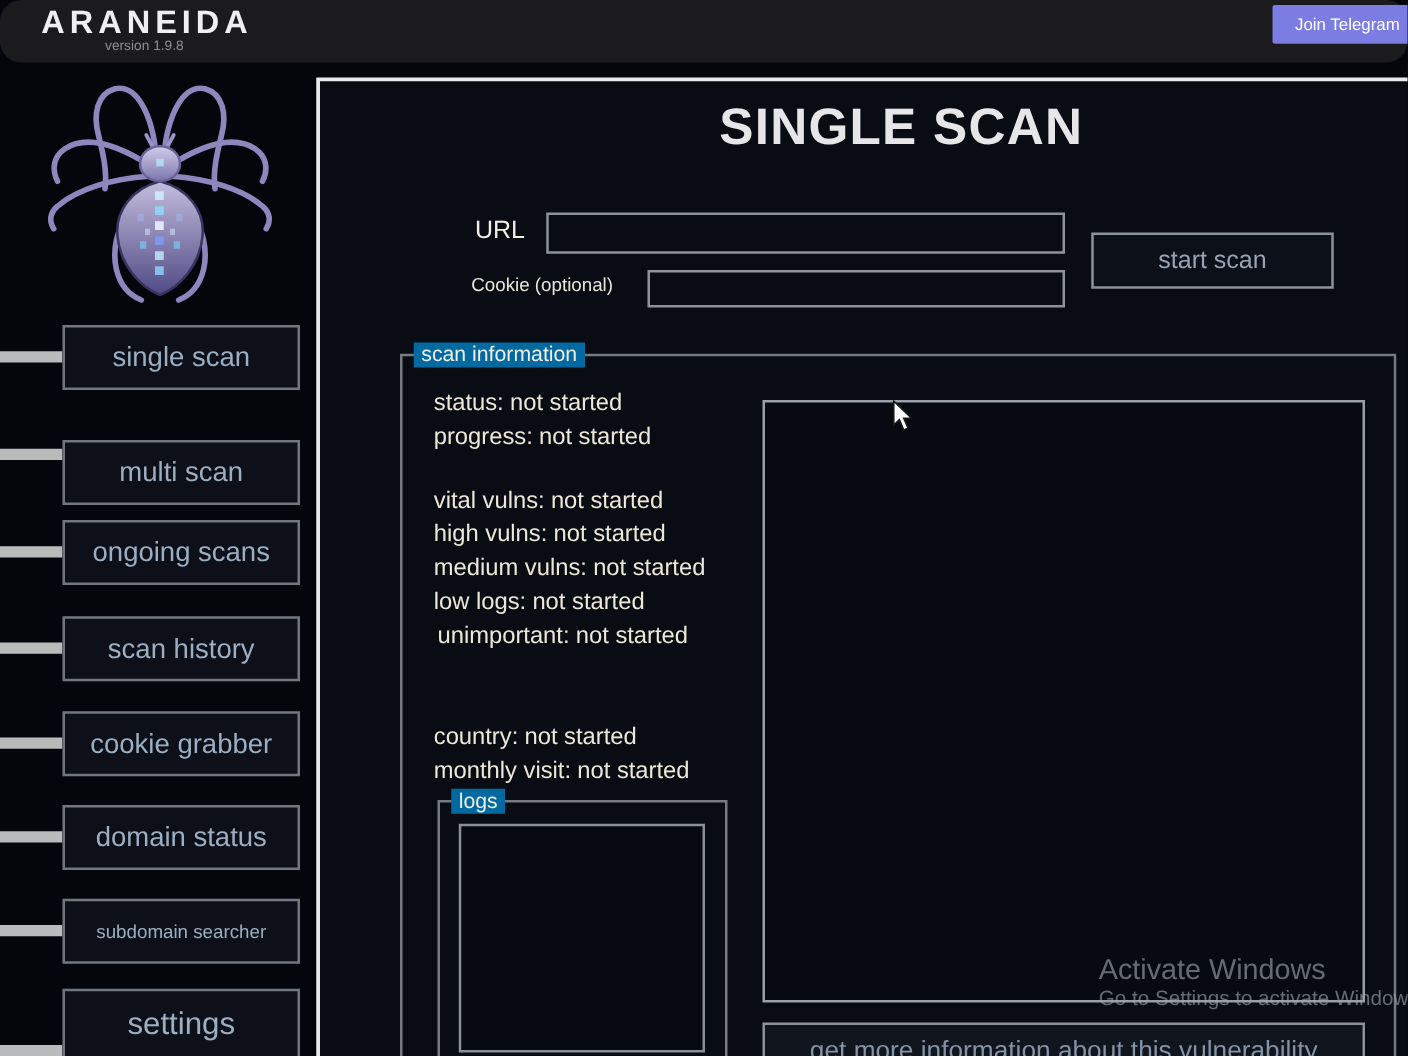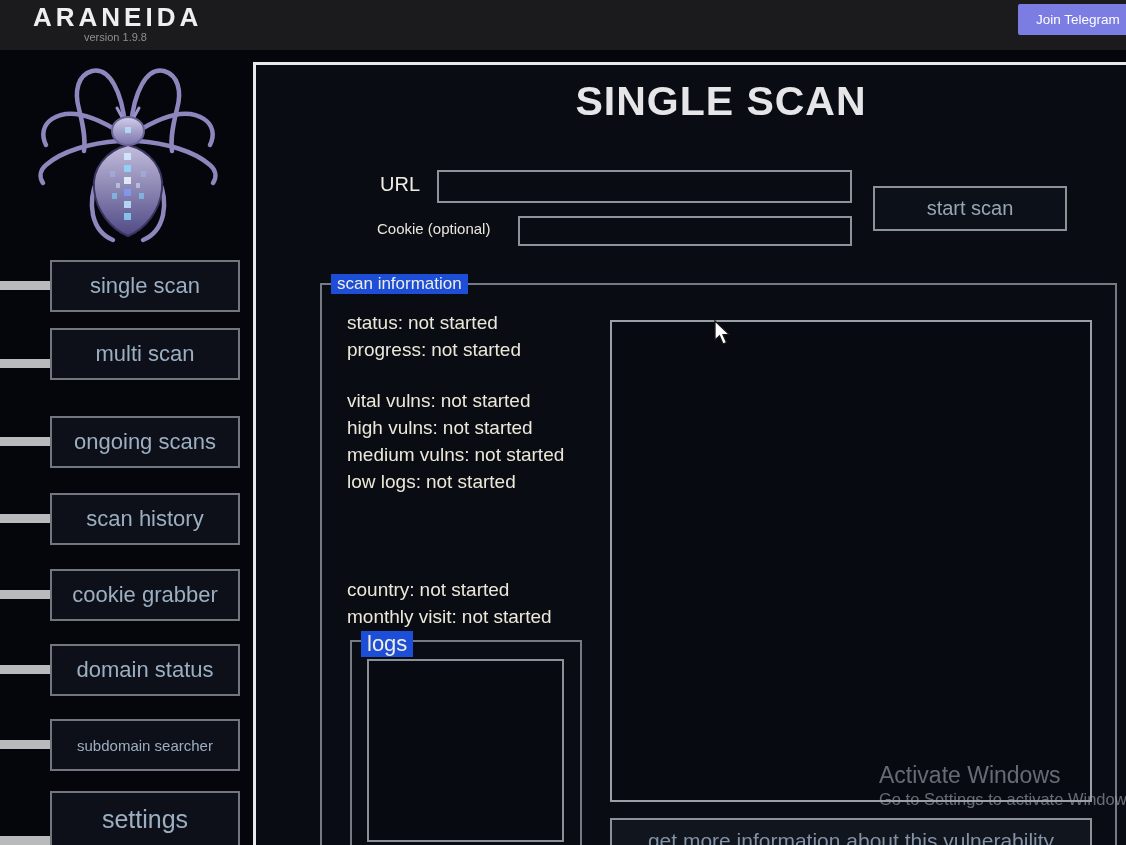--- a/index.html
+++ b/index.html
@@ -3,21 +3,21 @@
 <meta charset="utf-8">
 <style>
   html,body{margin:0;padding:0;}
   body{
     width:1126px;height:845px;position:relative;overflow:hidden;
     background:#04060c;
     font-family:"Liberation Sans", sans-serif;
     -webkit-font-smoothing:antialiased;
   }
   
-  .header{position:absolute;left:0;top:0;width:1126px;height:50px;background:#1b1b1e;}
+  .header{position:absolute;left:0;top:0;width:1126px;height:50px;background:#1b1b1e;border-radius:17px;}
   .brand{position:absolute;left:33px;top:3px;width:165px;text-align:center;}
   .brand-name{font-size:26px;font-weight:600;letter-spacing:4px;color:#efeff1;line-height:28px;}
   .brand-version{font-size:11px;color:#8f8f92;line-height:12px;}
   .join-btn{
     position:absolute;left:1018px;top:4px;width:132px;height:31px;
     background:#7b7de2;color:#ffffff;font-size:13.5px;border:none;border-radius:2px;
     display:flex;align-items:center;justify-content:flex-start;padding-left:18px;box-sizing:border-box;
   }
   
   .sidebar-btn{
@@ -49,31 +49,31 @@
     position:absolute;left:262px;top:151px;width:334px;height:30px;box-sizing:border-box;
     background:transparent;border:2px solid #8e939b;color:#dddddd;font-size:14px;padding:0 6px;outline:none;
   }
   .start-scan-btn{
     position:absolute;left:617px;top:121px;width:194px;height:45px;box-sizing:border-box;
     background:#0c1018;border:2px solid #8d9299;color:#97a5b5;font-size:20px;cursor:pointer;
   }
   
   .groupbox{position:absolute;border:2px solid #767b83;box-sizing:border-box;}
   .groupbox .legend{
-    position:absolute;top:-11px;left:9px;background:#1d4ed8;padding:0 6px;
+    position:absolute;top:-11px;left:9px;background:#0369a1;padding:0 6px;
     color:#f0eee2;white-space:nowrap;
   }
   .scan-info{left:64px;top:218px;width:797px;height:640px;}
   .scan-info > .legend{font-size:17px;}
   .info-group{position:absolute;left:25px;}
   .info-row{font-size:19px;line-height:27px;color:#ece8d9;white-space:nowrap;}
   .info-row .lbl{margin-right:5px;}
   .g1{top:24px;} .g2{top:102px;} .g3{top:259px;margin-top:32px;}
   .logs-box{left:28px;top:355px;width:232px;height:290px;border:2px solid #767b83;}
-  .logs-box > .legend{font-size:22px;}
+  .logs-box > .legend{font-size:17px;}
   .logs-area{
     position:absolute;left:15px;top:17px;width:197px;height:183px;box-sizing:border-box;
     border:2px solid #8a9098;background:#070a10;
   }
   .vuln-listbox{
     position:absolute;left:288px;top:35px;width:482px;height:482px;box-sizing:border-box;
     border:2px solid #9aa0a8;background:#070a10;
   }
   .more-info-btn{
     position:absolute;left:288px;top:533px;width:482px;height:46px;box-sizing:border-box;
@@ -139,21 +139,21 @@
     <rect x="88" y="124" width="4" height="5" fill="#dcecff" opacity="0.5"></rect>
     <rect x="108" y="124" width="4" height="5" fill="#dcecff" opacity="0.5"></rect>
     <rect x="97" y="68" width="6" height="6" fill="#aee6ff" opacity="0.8"></rect>
   </g>
 </svg>
 
 <div class="connector" style="top:281px"></div>
 <div class="sidebar-btn" style="top:260px">single scan</div>
 
 <div class="connector" style="top:359px"></div>
-<div class="sidebar-btn" style="top:328px">multi scan</div>
+<div class="sidebar-btn" style="top:352px">multi scan</div>
 
 <div class="connector" style="top:437px"></div>
 <div class="sidebar-btn" style="top:416px">ongoing scans</div>
 
 <div class="connector" style="top:514px"></div>
 <div class="sidebar-btn" style="top:493px">scan history</div>
 
 <div class="connector" style="top:590px"></div>
 <div class="sidebar-btn" style="top:569px">cookie grabber</div>
 
@@ -183,20 +183,21 @@
     <div class="info-group g1">
       <div class="info-row"><span class="lbl">status:</span><span>not started</span></div>
       <div class="info-row"><span class="lbl">progress:</span><span>not started</span></div>
     </div>
 
     <div class="info-group g2">
       <div class="info-row"><span class="lbl">vital vulns:</span><span>not started</span></div>
       <div class="info-row"><span class="lbl">high vulns:</span><span>not started</span></div>
       <div class="info-row"><span class="lbl">medium vulns:</span><span>not started</span></div>
       <div class="info-row"><span class="lbl">low logs:</span><span>not started</span></div>
+      <div class="info-row" style="padding-left:3px"><span class="lbl">unimportant:</span><span>not started</span></div>
     </div>
 
     <div class="info-group g3">
       <div class="info-row"><span class="lbl">country:</span><span>not started</span></div>
       <div class="info-row"><span class="lbl">monthly visit:</span><span>not started</span></div>
     </div>
 
     <div class="groupbox logs-box">
       <span class="legend">logs</span>
       <div class="logs-area"></div>

